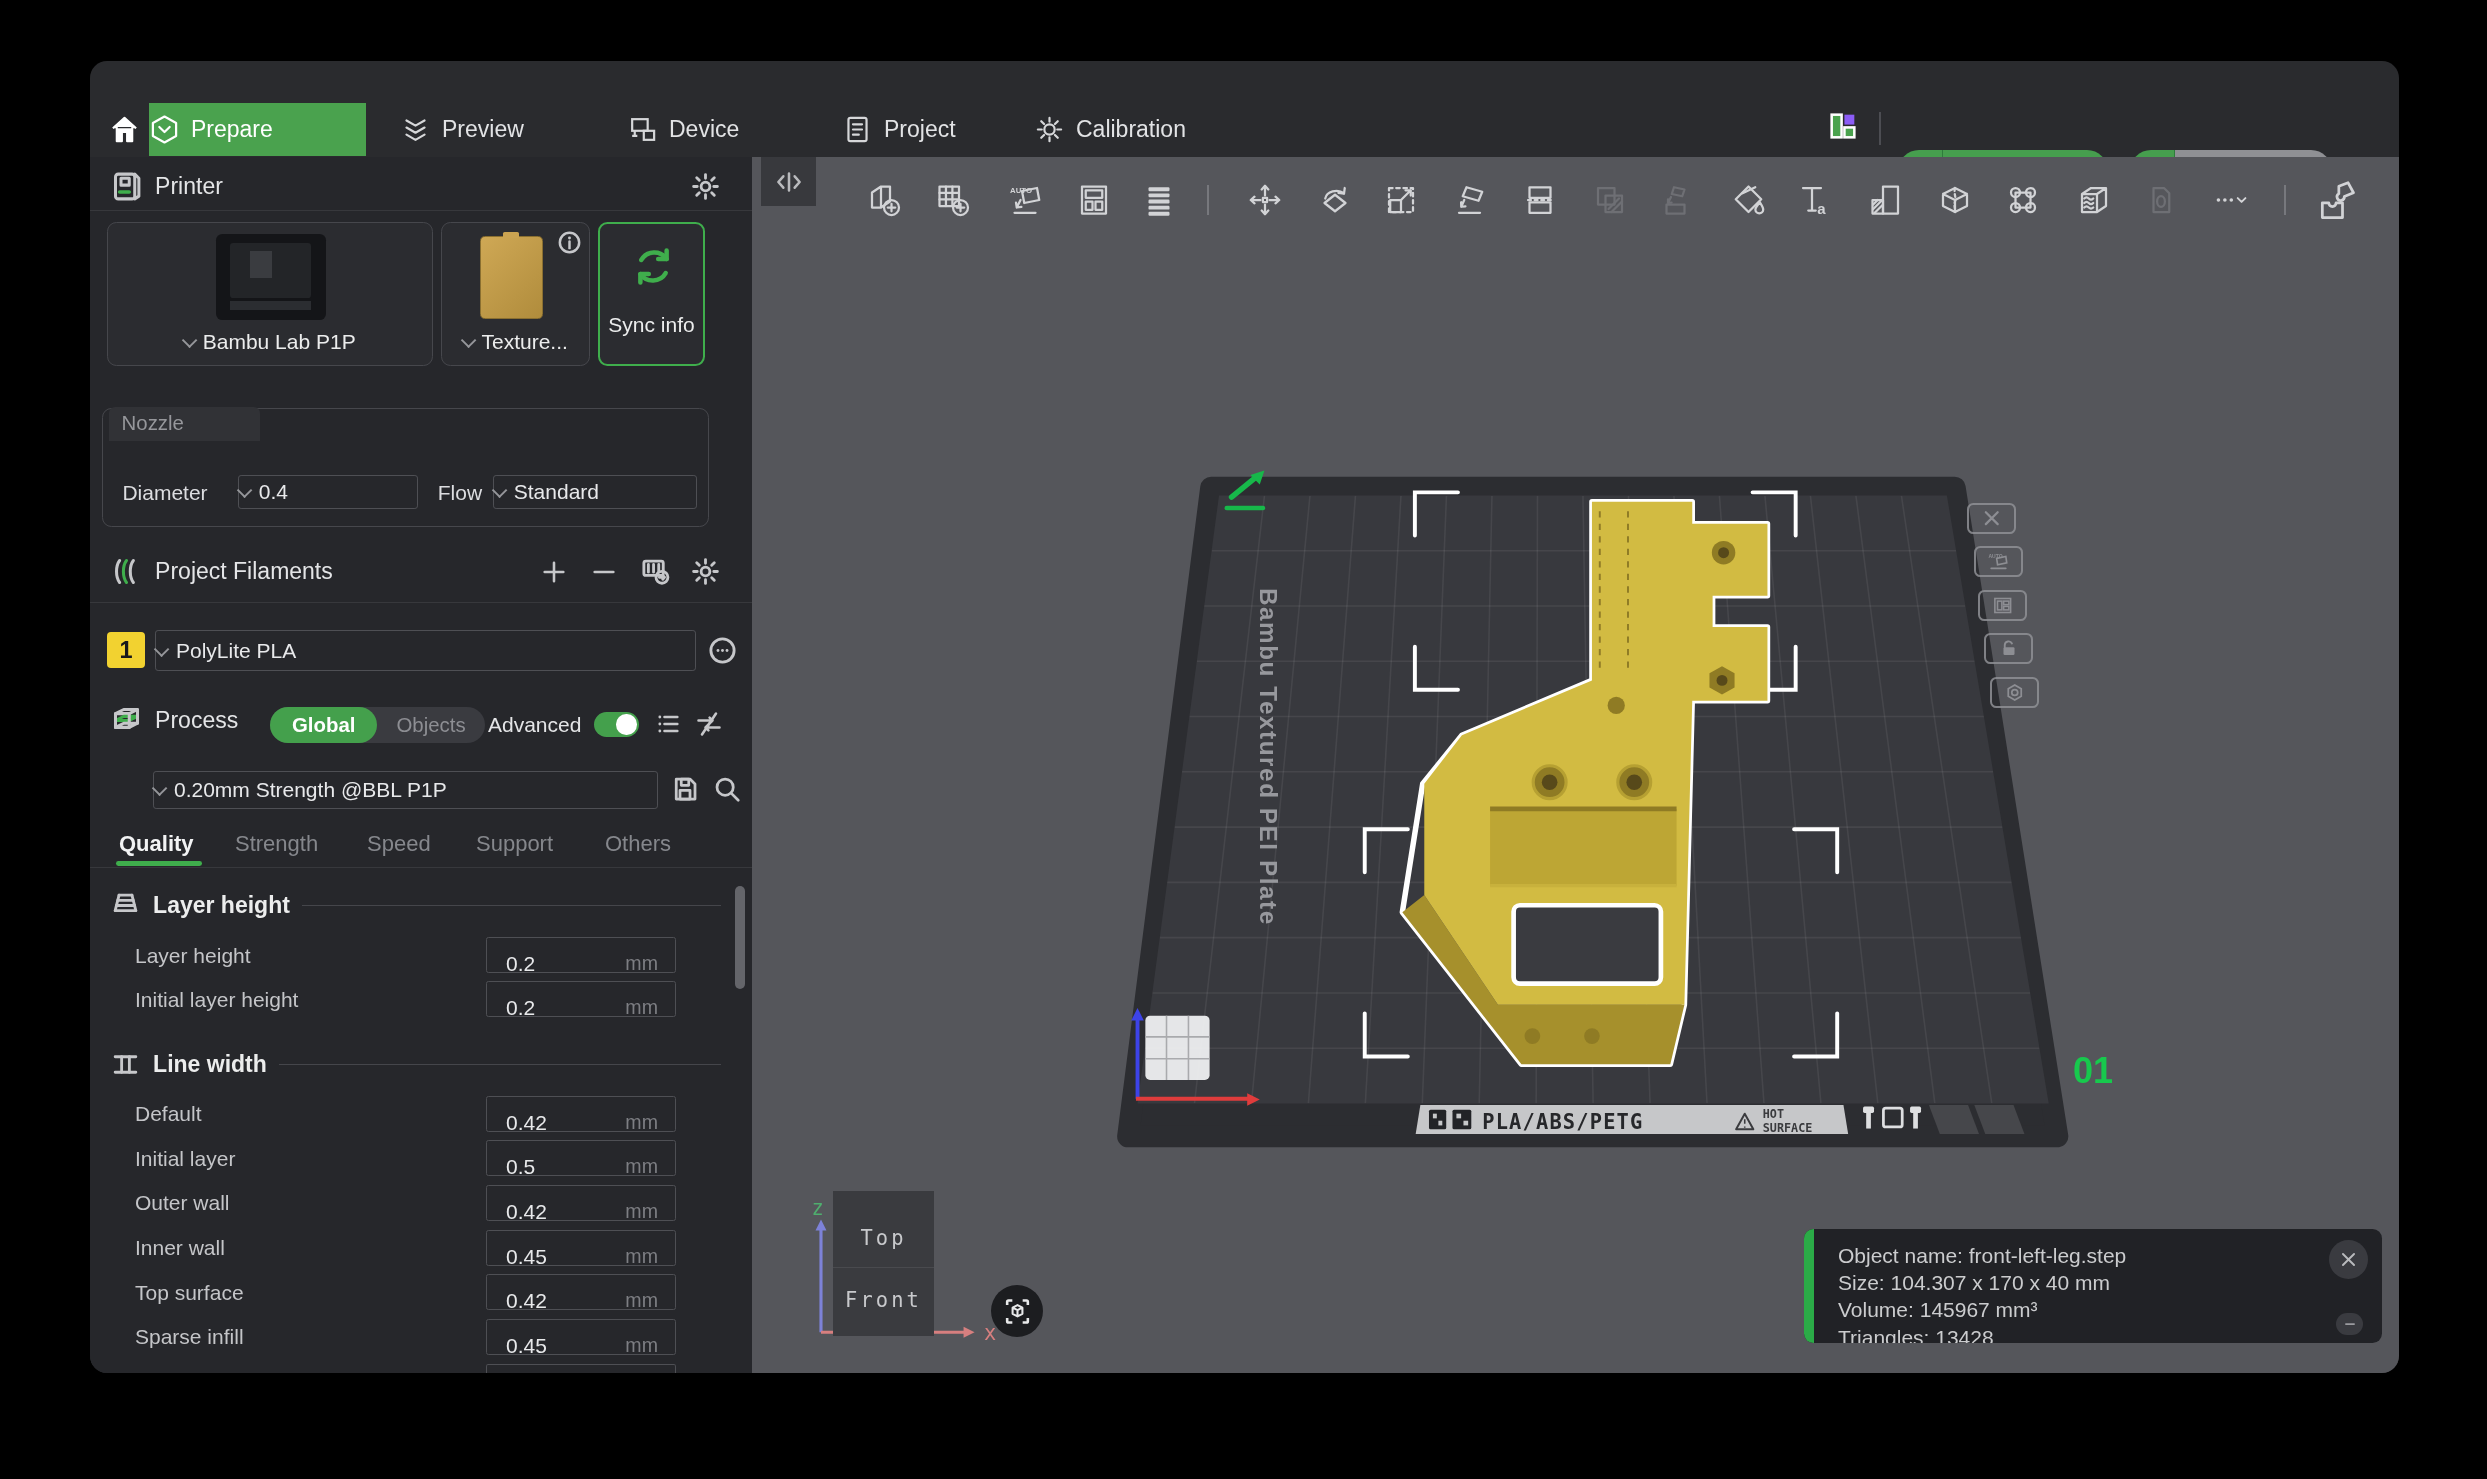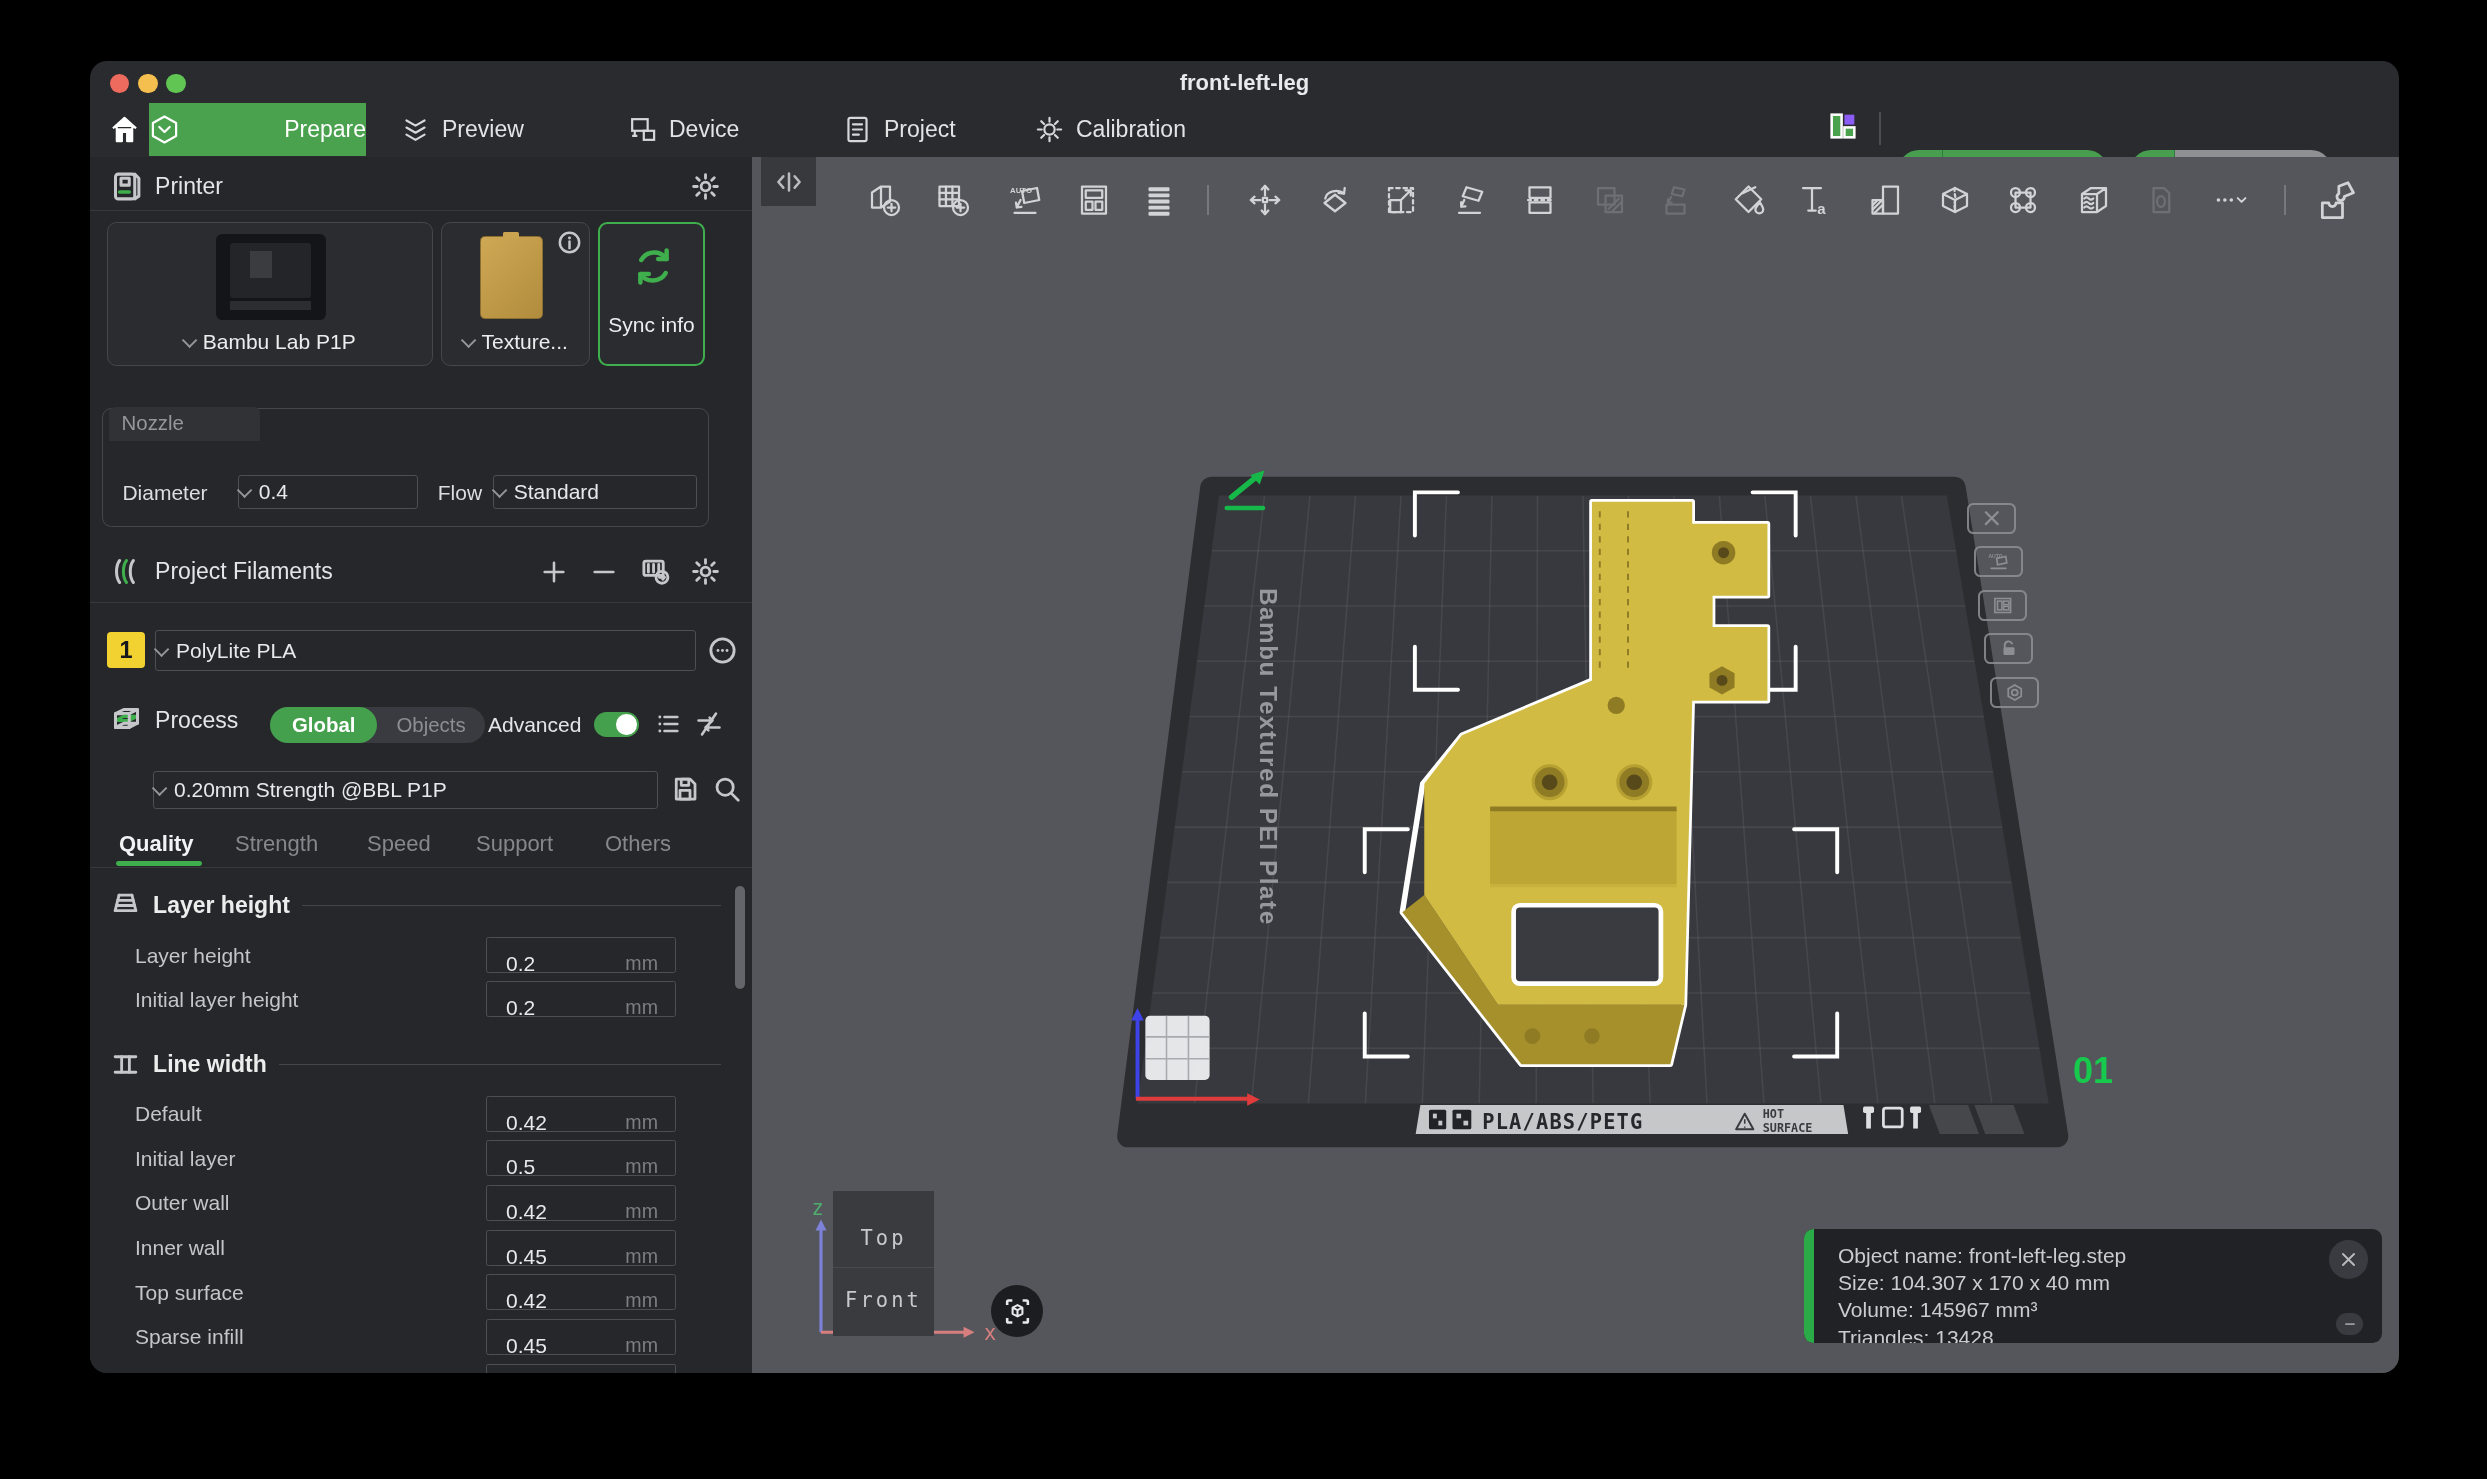--- a/index.html
+++ b/index.html
@@ -8,21 +8,21 @@
   .desktop{position:relative;width:2487px;height:1479px;background:#000;}
   .window{position:absolute;left:90px;top:61px;width:2309px;height:1312px;background:#2a2b2e;border-radius:17px;overflow:hidden;}
   
   .titlebar{position:absolute;left:0;top:0;width:100%;height:42px;}
   .light{position:absolute;top:12.5px;width:19.6px;height:19.6px;border-radius:50%;}
   .win-title{position:absolute;left:0;top:9.4px;width:100%;text-align:center;color:#e9eaec;font-size:22px;font-weight:bold;}
   
   .tabbar{position:absolute;left:0;top:42px;width:100%;height:53px;background:#2a2b2e;}
   .home-btn{position:absolute;left:14px;top:4.7px;width:41px;height:44px;display:flex;align-items:center;justify-content:center;}
   .tab{position:absolute;top:0;height:53px;display:flex;align-items:center;gap:11px;color:#e2e3e5;font-size:23px;}
-  .tab-active{background:#4aa24e;color:#fff;justify-content:space-between;}
+  .tab-active{background:#4aa24e;color:#fff;justify-content:flex-start;}
   .split-btn{position:absolute;top:47px;height:42px;display:flex;}
   .seg-chev{width:44px;height:42px;background:#469e4e;border-radius:21px 0 0 21px;display:flex;align-items:center;justify-content:center;border-right:1.6px solid #2e7c3c;}
   .seg-main{height:42px;display:flex;align-items:center;justify-content:center;font-size:23px;font-weight:bold;border-radius:0 21px 21px 0;}
   .chev{display:inline-block;width:11px;height:11px;border-left:2.4px solid #fff;border-bottom:2.4px solid #fff;transform:rotate(-45deg);margin-top:-4.7px;}
   .chev.gray{border-color:#95969a;width:8.6px;height:8.6px;border-width:2px;margin-top:-3.1px;}
   .vsep{position:absolute;top:52px;width:1.6px;height:33px;background:#4c4d52;}
   
   .panel{position:absolute;left:0;top:96px;width:662px;height:1216px;background:#26272b;overflow:hidden;}
   .sec-head{position:absolute;left:0;width:662px;height:27px;display:flex;align-items:center;}
   .sec-title{color:#e4e5e7;font-size:23px;margin-left:12.5px;}
@@ -70,26 +70,20 @@
   .ti.dim{stroke:#6e6f74;}
   .pi{stroke:#c6c7ca;fill:none;stroke-width:2.2;stroke-linecap:round;stroke-linejoin:round;}
   .mono{font-family:"DejaVu Sans Mono",monospace;}
 </style>
 </head>
 <body>
 
 <div class="desktop">
 <div class="window">
 
-  <div class="titlebar">
-    <div class="light" style="left:19.6px;background:#ed6a5e;"></div>
-    <div class="light" style="left:48px;background:#f5bf4f;"></div>
-    <div class="light" style="left:76px;background:#61c554;"></div>
-    <div class="win-title">front-left-leg</div>
-  </div>
 
   <div class="tabbar">
     <div class="home-btn">
       <svg class="ic" width="31" height="31" viewBox="0 0 24 24">
             <path d="M3 11 L12 3 L21 11 M6 10 V21 H10 V14 H14 V21 H18 V10" fill="#fff" stroke="#fff" stroke-width="1.6" stroke-linejoin="round"></path>
           </svg>
     </div>
     <div class="tab tab-active" style="left:59px;width:217px;">
       <svg class="ic" width="31" height="31" viewBox="0 0 24 24">
             <path d="M12 2 L21 7 V17 L12 22 L3 17 V7 Z" fill="none" stroke="#fff" stroke-width="1.7" stroke-linejoin="round"></path>

